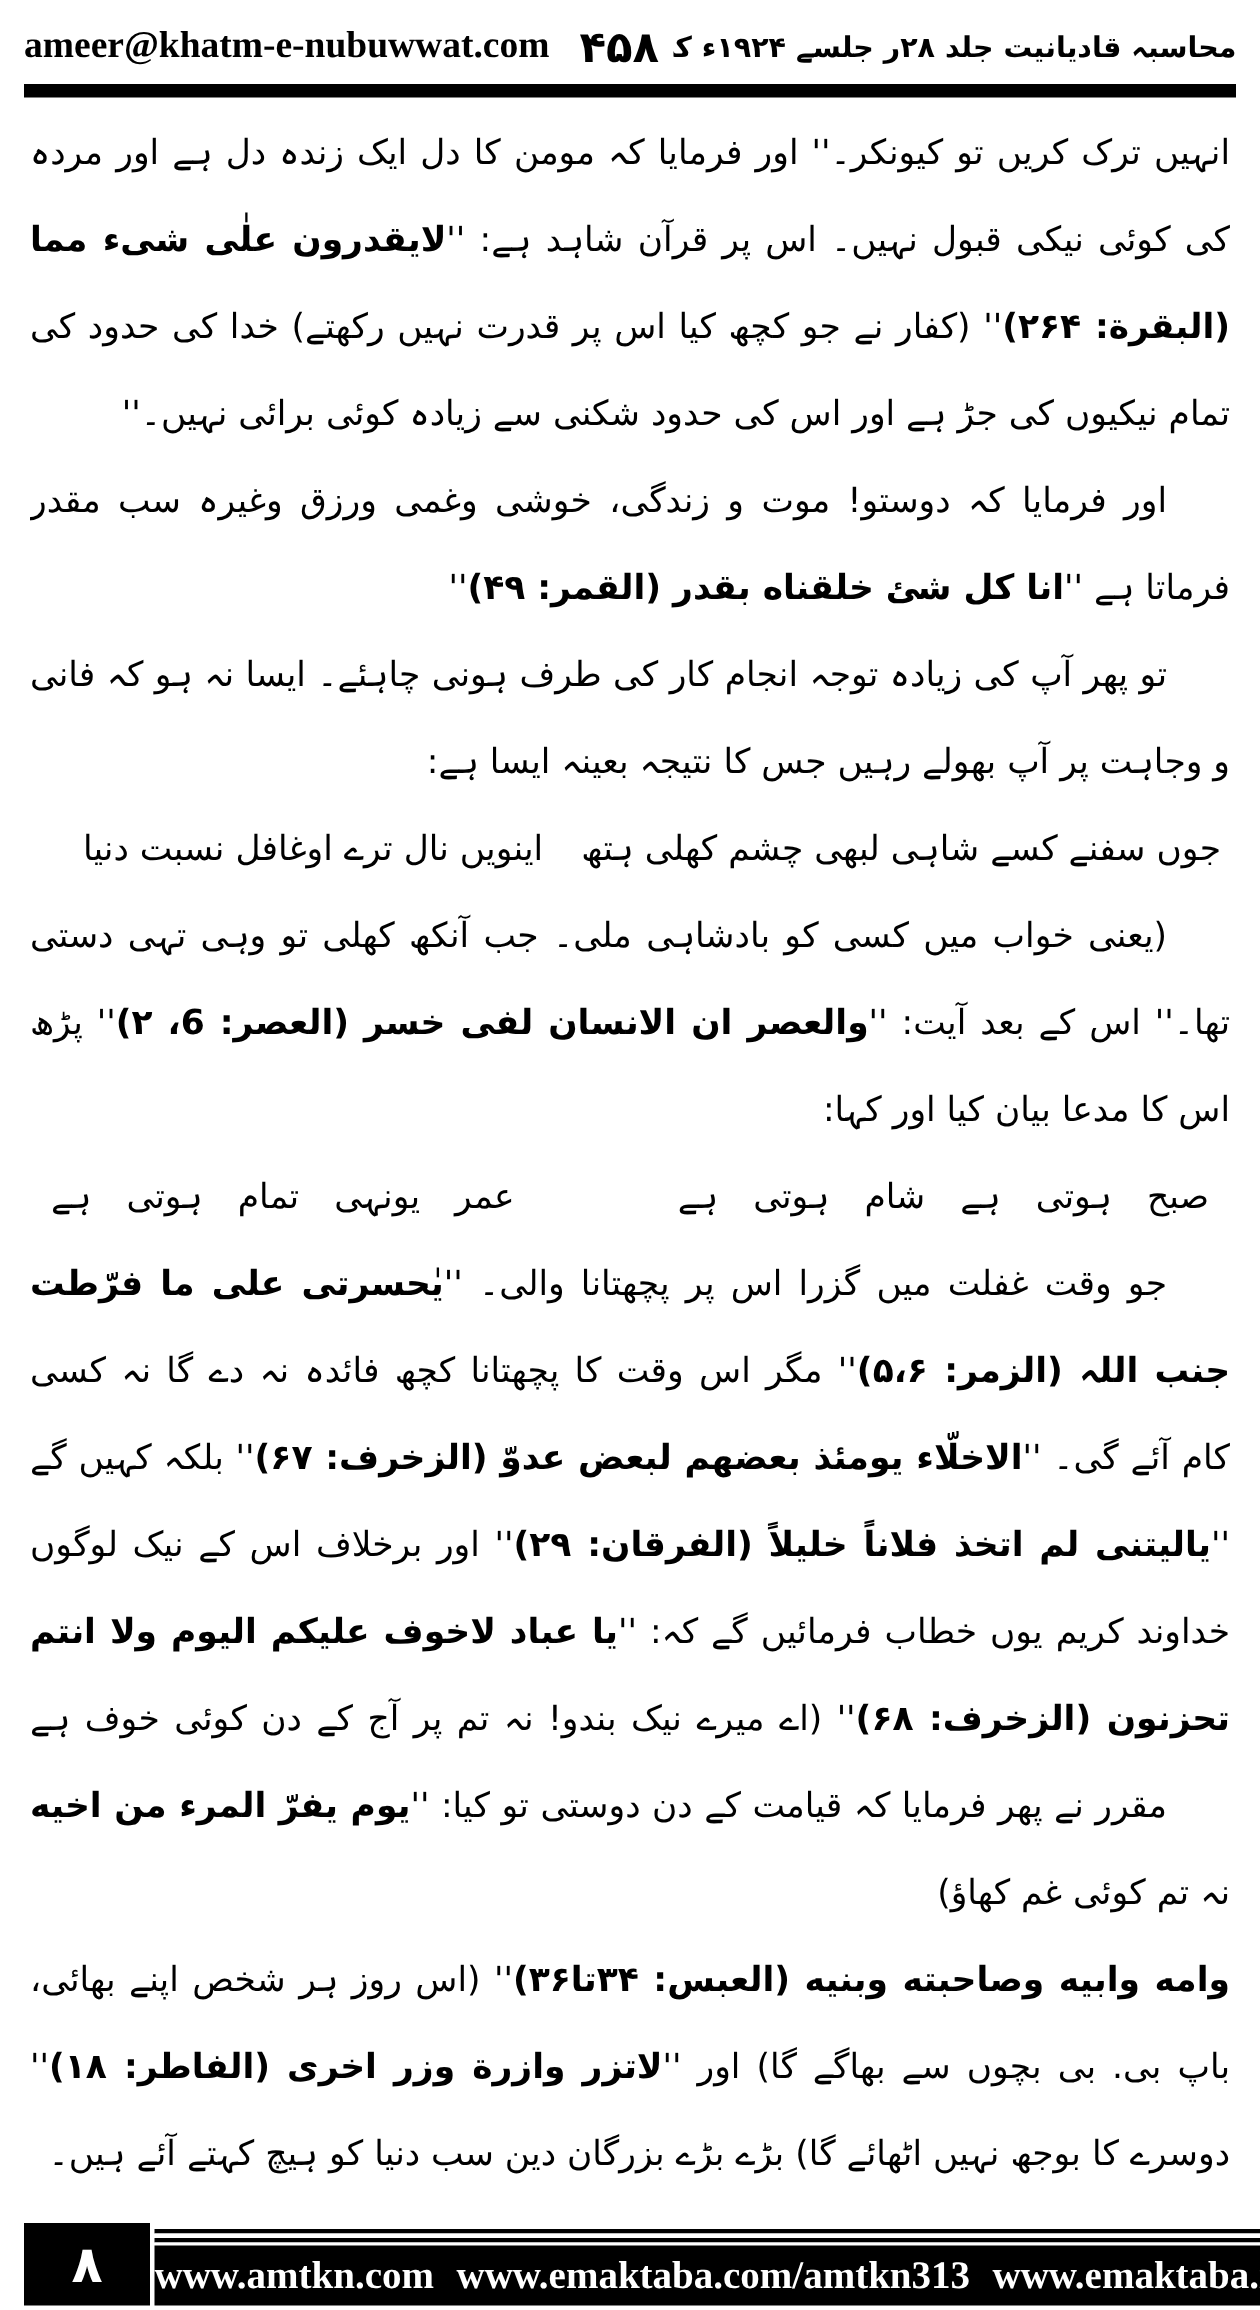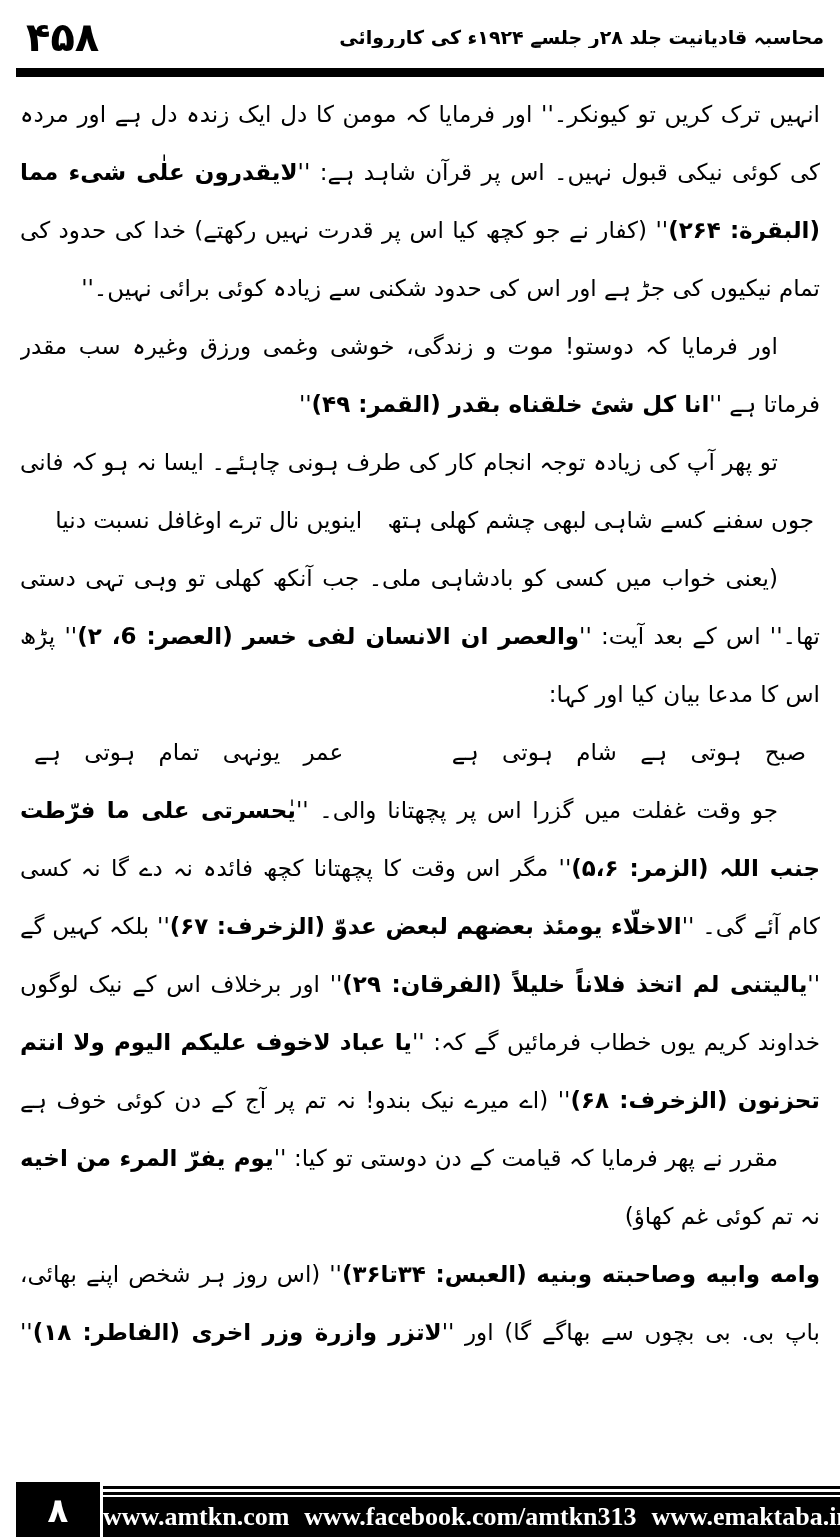--- a/index.html
+++ b/index.html
@@ -20,22 +20,22 @@
     direction:ltr;
   }
   .hdr .email{
     font-family:"Liberation Serif",serif;
     font-weight:bold;
     font-size:25px;
     white-space:nowrap;
   }
   .hdr .pnum{
     font-weight:bold;
-    font-size:40px;
-    margin-left:10px;
+    font-size:29px;
+    margin-left:20px;
     letter-spacing:2px;
     white-space:nowrap;
   }
   .hdr .title{
     flex:1;
     direction:rtl;
     text-align:left; 
     font-size:19px;
     font-weight:bold;
     text-align:right;
@@ -92,34 +92,36 @@
     direction:ltr;
   }
   .flink + .flink{margin-left:15px;}
 </style>
 </head>
 <body>
 
 <div class="page">
 
   <div class="hdr">
+    <span class="email">ameer@khatm-e-nubuwwat.com</span>
     <span class="pnum">۴۵۸</span>
     <span class="title">محاسبہ قادیانیت جلد ۲۸ر جلسے ۱۹۲۴ء کی کارروائی</span>
   </div>
 
   <div class="hrule"></div>
 
   <div class="bodytxt">
       <div class="line justify"><span>انہیں ترک کریں تو کیونکر۔'' اور فرمایا کہ مومن کا دل ایک زندہ دل ہے اور مردہ دل یعنی کافر</span></div>
       <div class="line justify"><span>کی کوئی نیکی قبول نہیں۔ اس پر قرآن شاہد ہے: ''</span><span class="b">لایقدرون علٰی شیء مما کسبوا</span></div>
       <div class="line justify"><span class="b">(البقرة: ۲۶۴)</span><span>'' (کفار نے جو کچھ کیا اس پر قدرت نہیں رکھتے) خدا کی حدود کی حفاظت</span></div>
       <div class="line right"><span>تمام نیکیوں کی جڑ ہے اور اس کی حدود شکنی سے زیادہ کوئی برائی نہیں۔''</span></div>
       <div class="line indent"><span>اور فرمایا کہ دوستو! موت و زندگی، خوشی وغمی ورزق وغیرہ سب مقدر ہیں، خدا</span></div>
       <div class="line center"><span>فرماتا ہے ''</span><span class="b">انا کل شئ خلقناه بقدر (القمر: ۴۹)</span><span>''</span></div>
       <div class="line indent"><span>تو پھر آپ کی زیادہ توجہ انجام کار کی طرف ہونی چاہئے۔ ایسا نہ ہو کہ فانی مال</span></div>
+      <div class="line right"><span>و وجاہت پر آپ بھولے رہیں جس کا نتیجہ بعینہ ایسا ہے:</span></div>
       <div class="line verse">
         <span class="hemi">جوں سفنے کسے شاہی لبھی چشم کھلی ہتھ خالی</span>
         <span class="hemi">اینویں نال ترے اوغافل نسبت دنیا والی</span>
       </div>
       <div class="line indent"><span>(یعنی خواب میں کسی کو بادشاہی ملی۔ جب آنکھ کھلی تو وہی تہی دستی اور فقر و فاقہ</span></div>
       <div class="line justify"><span>تھا۔'' اس کے بعد آیت: ''</span><span class="b">والعصر ان الانسان لفی خسر (العصر: 6، ۲)</span><span>'' پڑھ کر</span></div>
       <div class="line right"><span>اس کا مدعا بیان کیا اور کہا:</span></div>
       <div class="line verse-spread">
         <span class="hemi">صبح ہوتی ہے شام ہوتی ہے</span>
         <span class="hemi">عمر یونہی تمام ہوتی ہے</span>
@@ -127,33 +129,34 @@
       <div class="line indent"><span>جو وقت غفلت میں گزرا اس پر پچھتانا والی۔ ''</span><span class="b">یٰحسرتی علی ما فرّطت فی</span></div>
       <div class="line justify"><span class="b">جنب اللہ (الزمر: ۵،۶)</span><span>'' مگر اس وقت کا پچھتانا کچھ فائدہ نہ دے گا نہ کسی دوست کی دوستی</span></div>
       <div class="line justify"><span>کام آئے گی۔ ''</span><span class="b">الاخلّاء یومئذ بعضهم لبعض عدوّ (الزخرف: ۶۷)</span><span>'' بلکہ کہیں گے</span></div>
       <div class="line justify"><span>''</span><span class="b">یالیتنی لم اتخذ فلاناً خلیلاً (الفرقان: ۲۹)</span><span>'' اور برخلاف اس کے نیک لوگوں کو</span></div>
       <div class="line justify"><span>خداوند کریم یوں خطاب فرمائیں گے کہ: ''</span><span class="b">یا عباد لاخوف علیکم الیوم ولا انتم</span></div>
       <div class="line justify"><span class="b">تحزنون (الزخرف: ۶۸)</span><span>'' (اے میرے نیک بندو! نہ تم پر آج کے دن کوئی خوف ہے اور</span></div>
       <div class="line indent"><span>مقرر نے پھر فرمایا کہ قیامت کے دن دوستی تو کیا: ''</span><span class="b">یوم یفرّ المرء من اخیه</span></div>
       <div class="line right"><span>نہ تم کوئی غم کھاؤ)</span></div>
       <div class="line justify"><span class="b">وامه وابیه وصاحبته وبنیه (العبس: ۳۴تا۳۶)</span><span>'' (اس روز ہر شخص اپنے بھائی، ماں،</span></div>
       <div class="line justify"><span>باپ بی. بی بچوں سے بھاگے گا) اور ''</span><span class="b">لاتزر وازرة وزر اخری (الفاطر: ۱۸)</span><span>'' (کوئی</span></div>
+      <div class="line right"><span>دوسرے کا بوجھ نہیں اٹھائے گا) بڑے بڑے بزرگان دین سب دنیا کو ہیچ کہتے آئے ہیں۔</span></div>
     </div>
 
   <div class="ftr">
     <div class="pagebox">
       <span>۸</span>
     </div>
     <div class="barwrap">
       <div class="stripe-w1"></div>
       <div class="stripe-b1"></div>
       <div class="stripe-w2"></div>
       <div class="stripe-b2"></div>
       <div class="stripe-w3"></div>
       <div class="linkbar">
           <span class="flink">www.amtkn.com</span>
-          <span class="flink">www.facebook.com/amtkn313</span>
+          <span class="flink">www.emaktaba.com/amtkn313</span>
           <span class="flink">www.emaktaba.info</span>
         </div>
     </div>
   </div>
 
 </div>
 
 </body></html>

